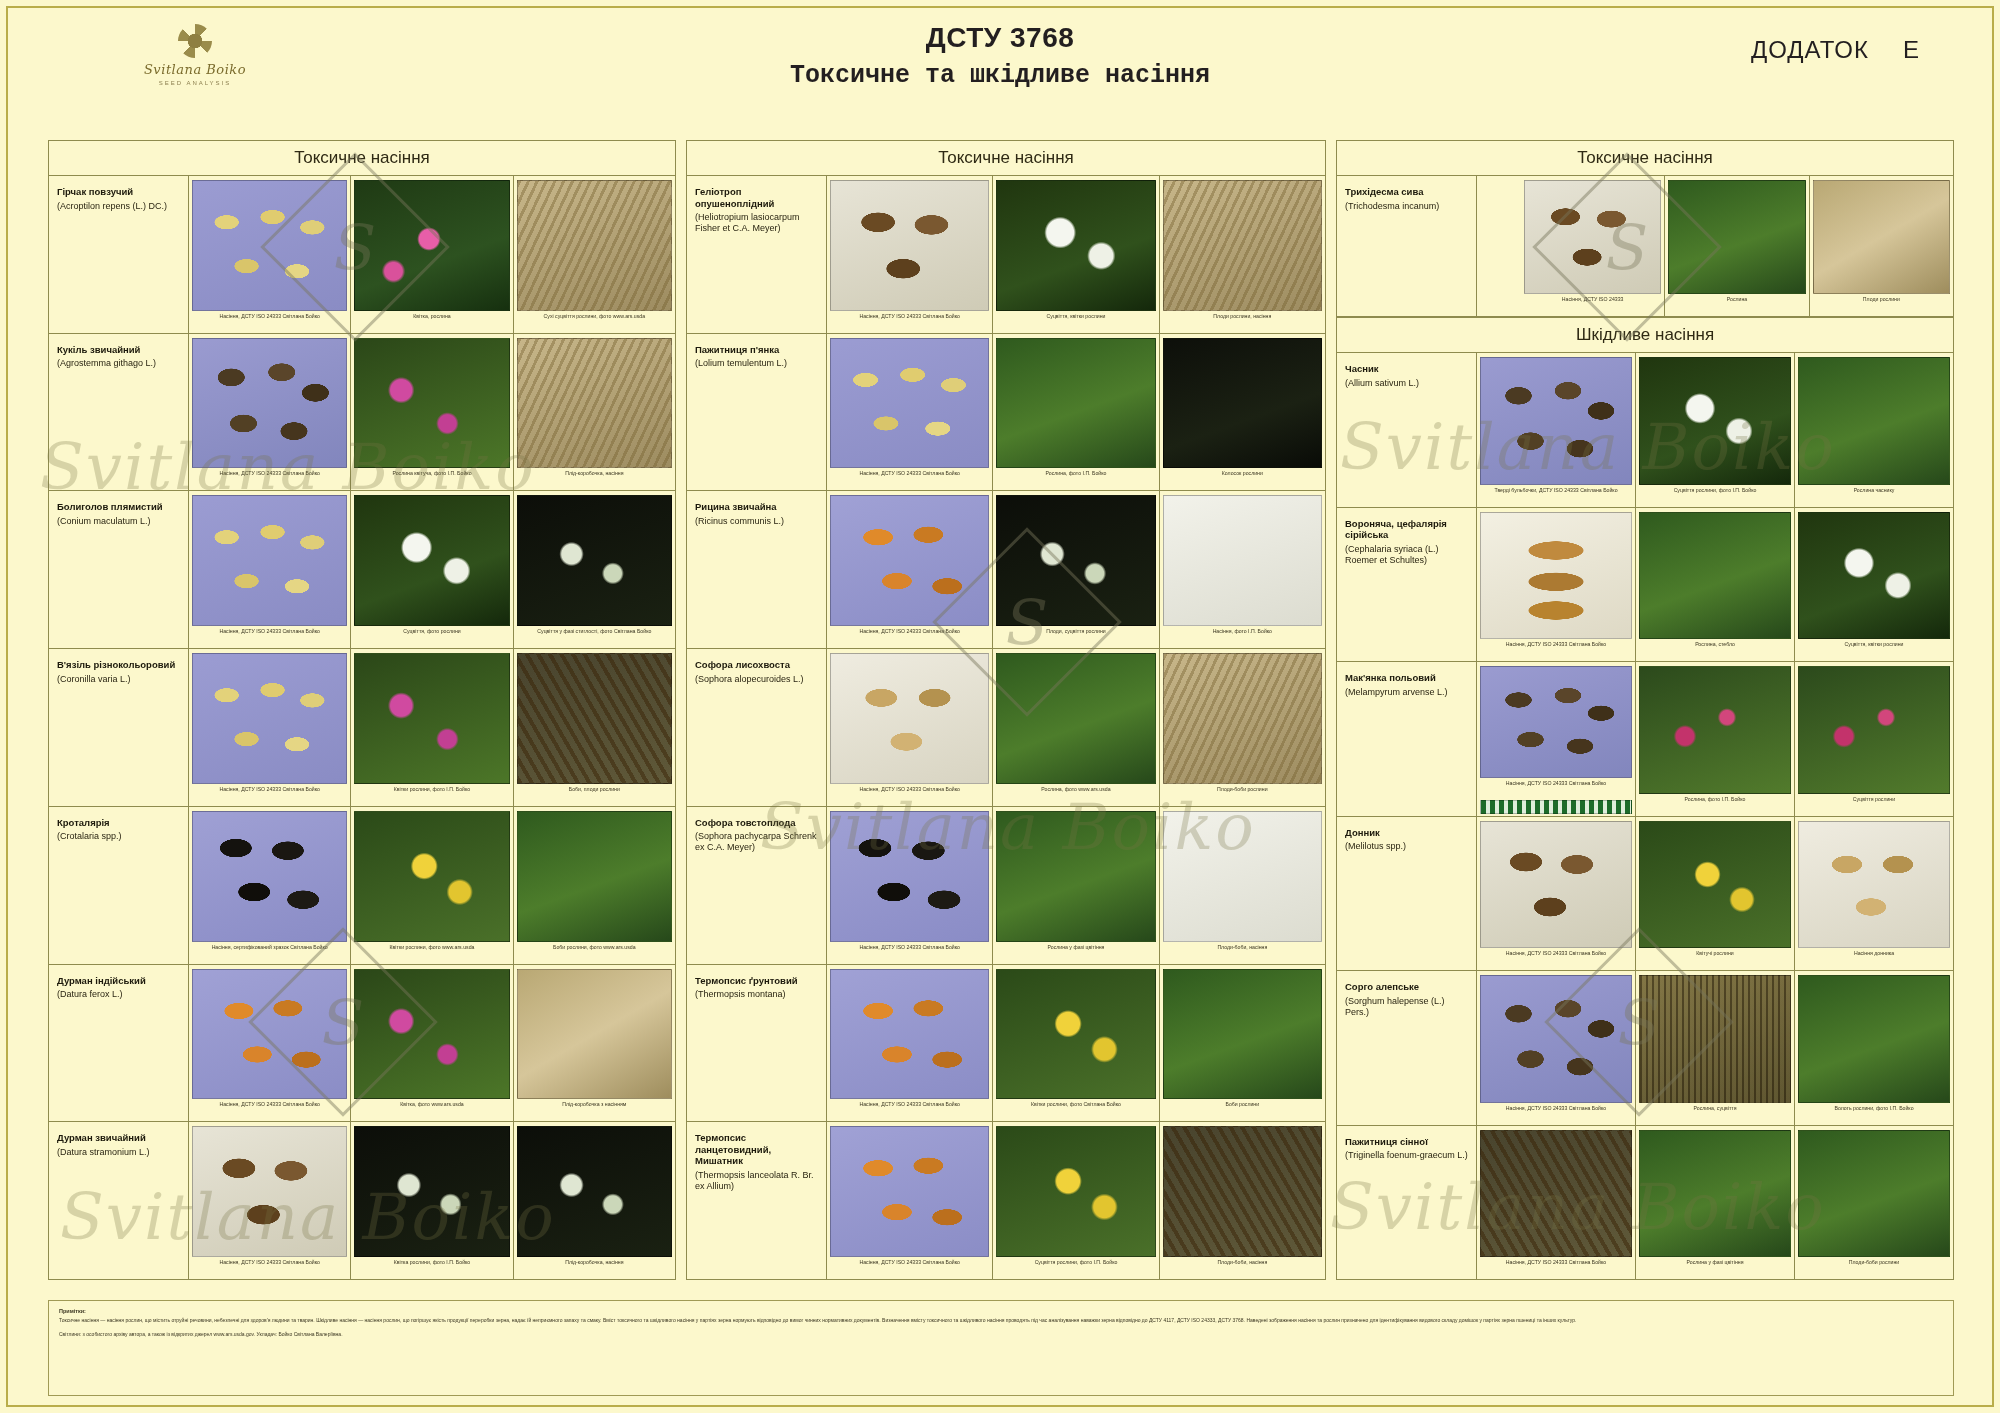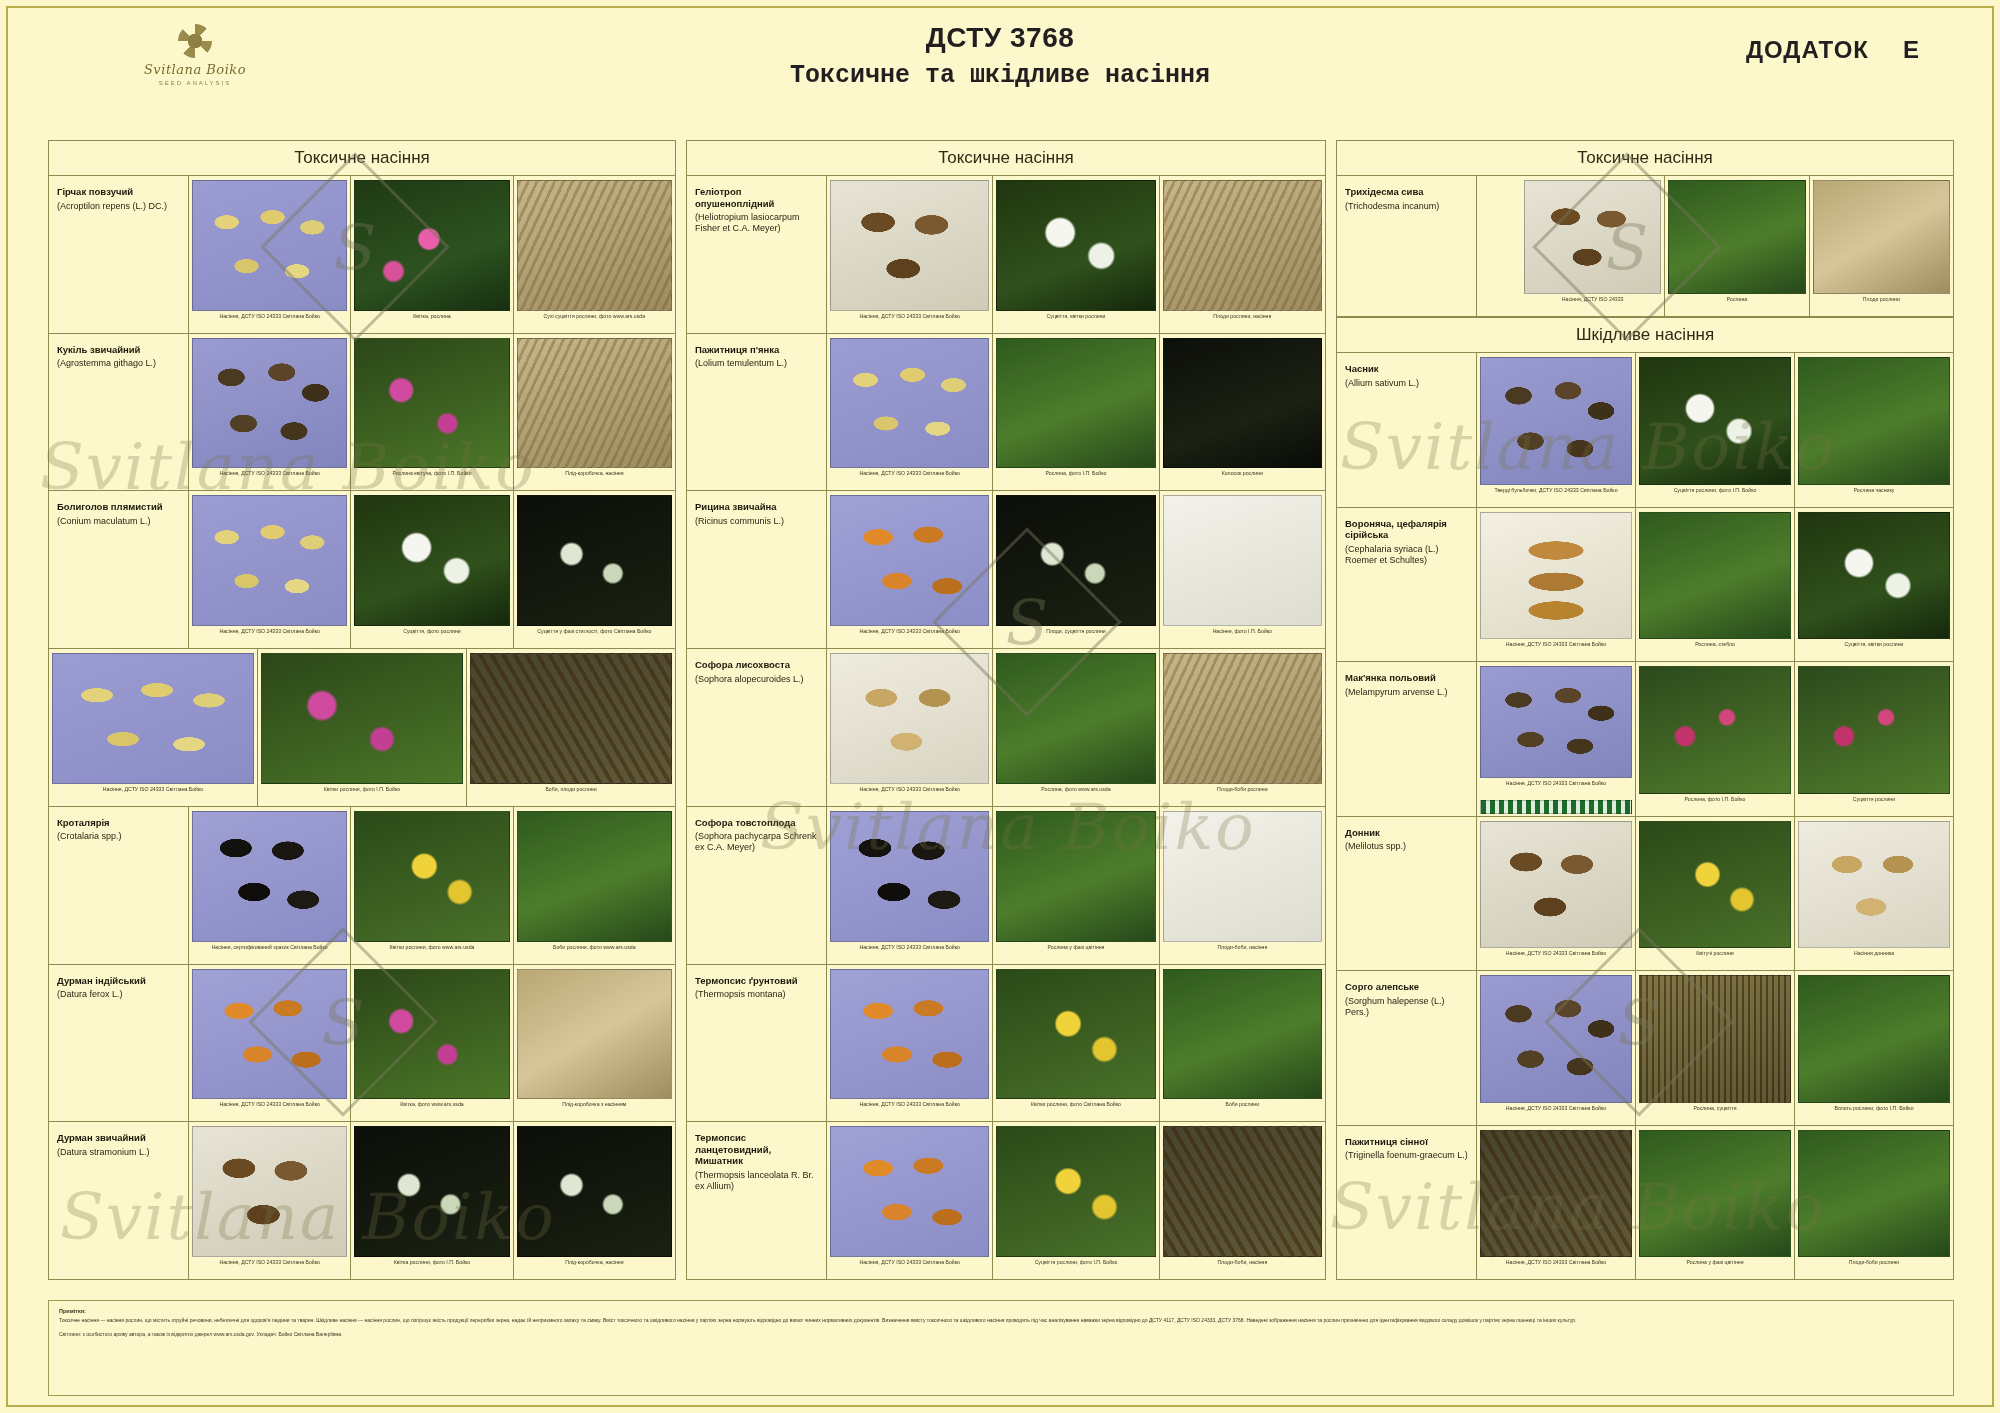--- a/index.html
+++ b/index.html
@@ -12,21 +12,21 @@
   .logo{position:absolute;left:120px;top:14px;width:150px;height:82px;display:flex;flex-direction:column;align-items:center;justify-content:center;}
   .logo .mark{width:34px;height:34px;background:
       radial-gradient(circle at 50% 50%, #7b6a2a 0 30%, transparent 31%),
       conic-gradient(from 0deg,#8a7a35 0 12%, transparent 12% 25%, #8a7a35 25% 37%, transparent 37% 50%, #8a7a35 50% 62%, transparent 62% 75%, #8a7a35 75% 87%, transparent 87%);
       border-radius:50%;opacity:.85;}
   .logo .sig{font-family:"DejaVu Serif",serif;font-style:italic;font-size:13px;color:#7a6b2c;margin-top:4px;letter-spacing:.5px;}
   .logo .sub{font-size:6px;letter-spacing:2px;color:#8d8050;margin-top:3px;}
   .title-wrap{position:absolute;left:0;right:0;top:22px;text-align:center;}
   .title-main{font-size:28px;font-weight:bold;letter-spacing:.5px;}
   .title-sub{font-size:25px;font-weight:bold;margin-top:7px;font-family:Liberation Mono, monospace;}
-  .annex{position:absolute;right:80px;top:36px;font-size:24px;font-weight:bold;letter-spacing:1px;}
+  .annex{position:absolute;right:80px;top:36px;font-size:24px;font-weight:normal;letter-spacing:1px;}
   .annex .lt{margin-left:34px;}
 
   
   .board{position:absolute;left:48px;top:140px;width:1906px;height:1140px;display:flex;gap:10px;}
   .col{background:#fcf8cc;border:1px solid #8e8b4e;box-sizing:border-box;display:flex;flex-direction:column;}
   .col-a{width:628px;}
   .col-b{width:640px;}
   .col-c{width:618px;}
   .col-head{height:34px;display:flex;align-items:center;justify-content:center;font-size:17px;font-weight:normal;color:#2f2a14;border-bottom:1px solid #8e8b4e;}
   .col-head.mid{border-top:1px solid #8e8b4e;}
@@ -218,20 +218,24 @@
                 <div class="cap">Суцвіття, фото рослини</div>
               </div>
             <div class="cell">
                 <div class="photo p-darkbg-fl"></div>
                 <div class="cap">Суцвіття у фазі стиглості, фото Світлана Бойко</div>
               </div>
           </div>
         </div>
 
         <div class="row">
+          <div class="namecell">
+            <div class="nm">В'язіль різнокольоровий</div>
+            <div class="lat">(Coronilla varia L.)</div>
+          </div>
           <div class="cells">
             <div class="cell">
                 <div class="photo p-lilac-seed"></div>
                 <div class="cap">Насіння, ДСТУ ISO 24333 Світлана Бойко</div>
               </div>
             <div class="cell">
                 <div class="photo p-magenta"></div>
                 <div class="cap">Квітки рослини, фото І.П. Бойко</div>
               </div>
             <div class="cell">

